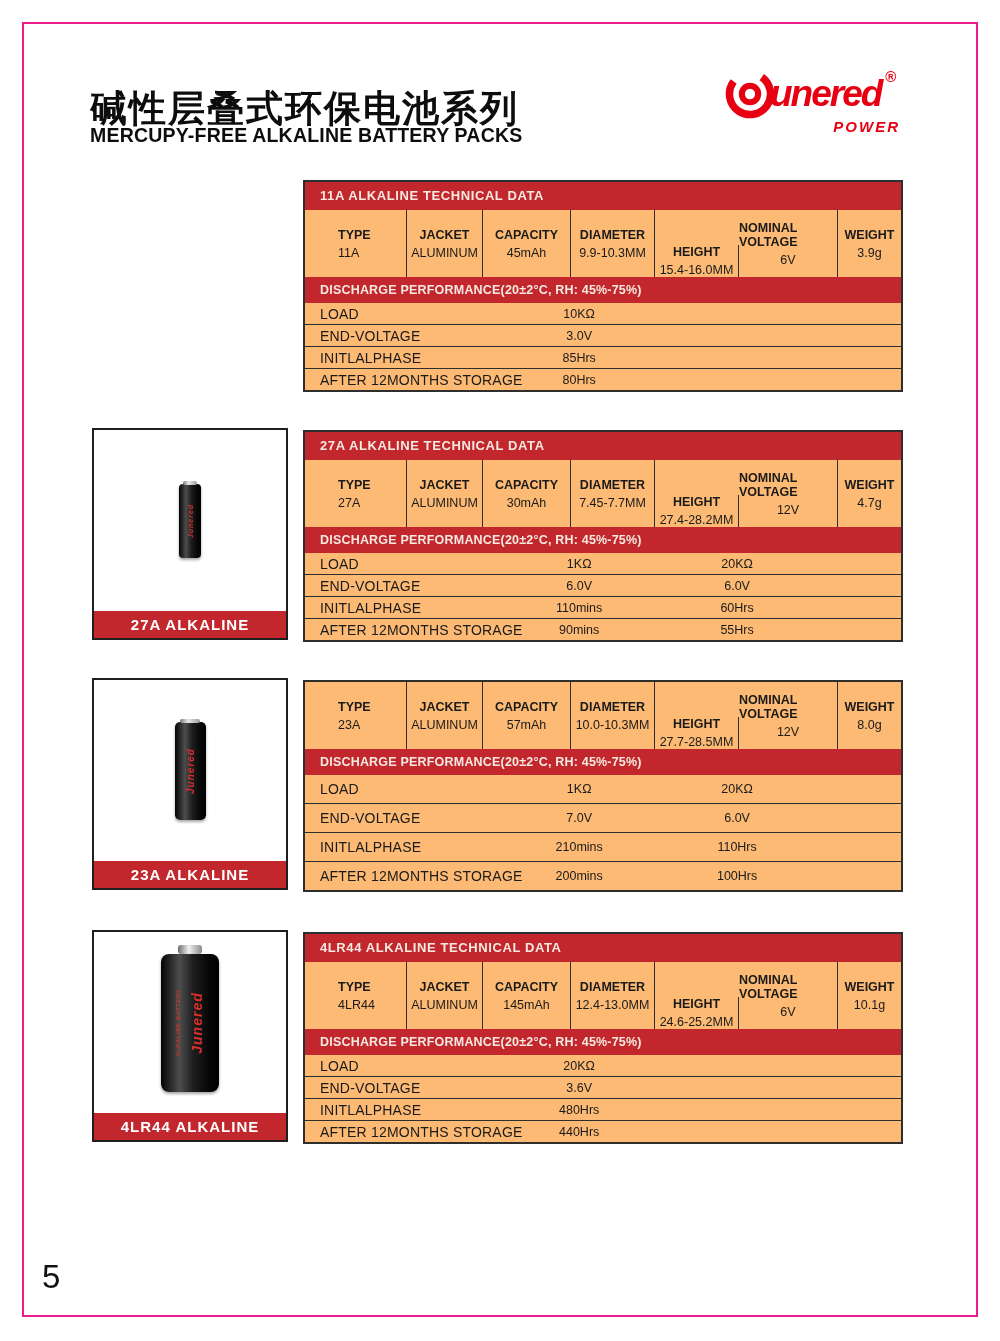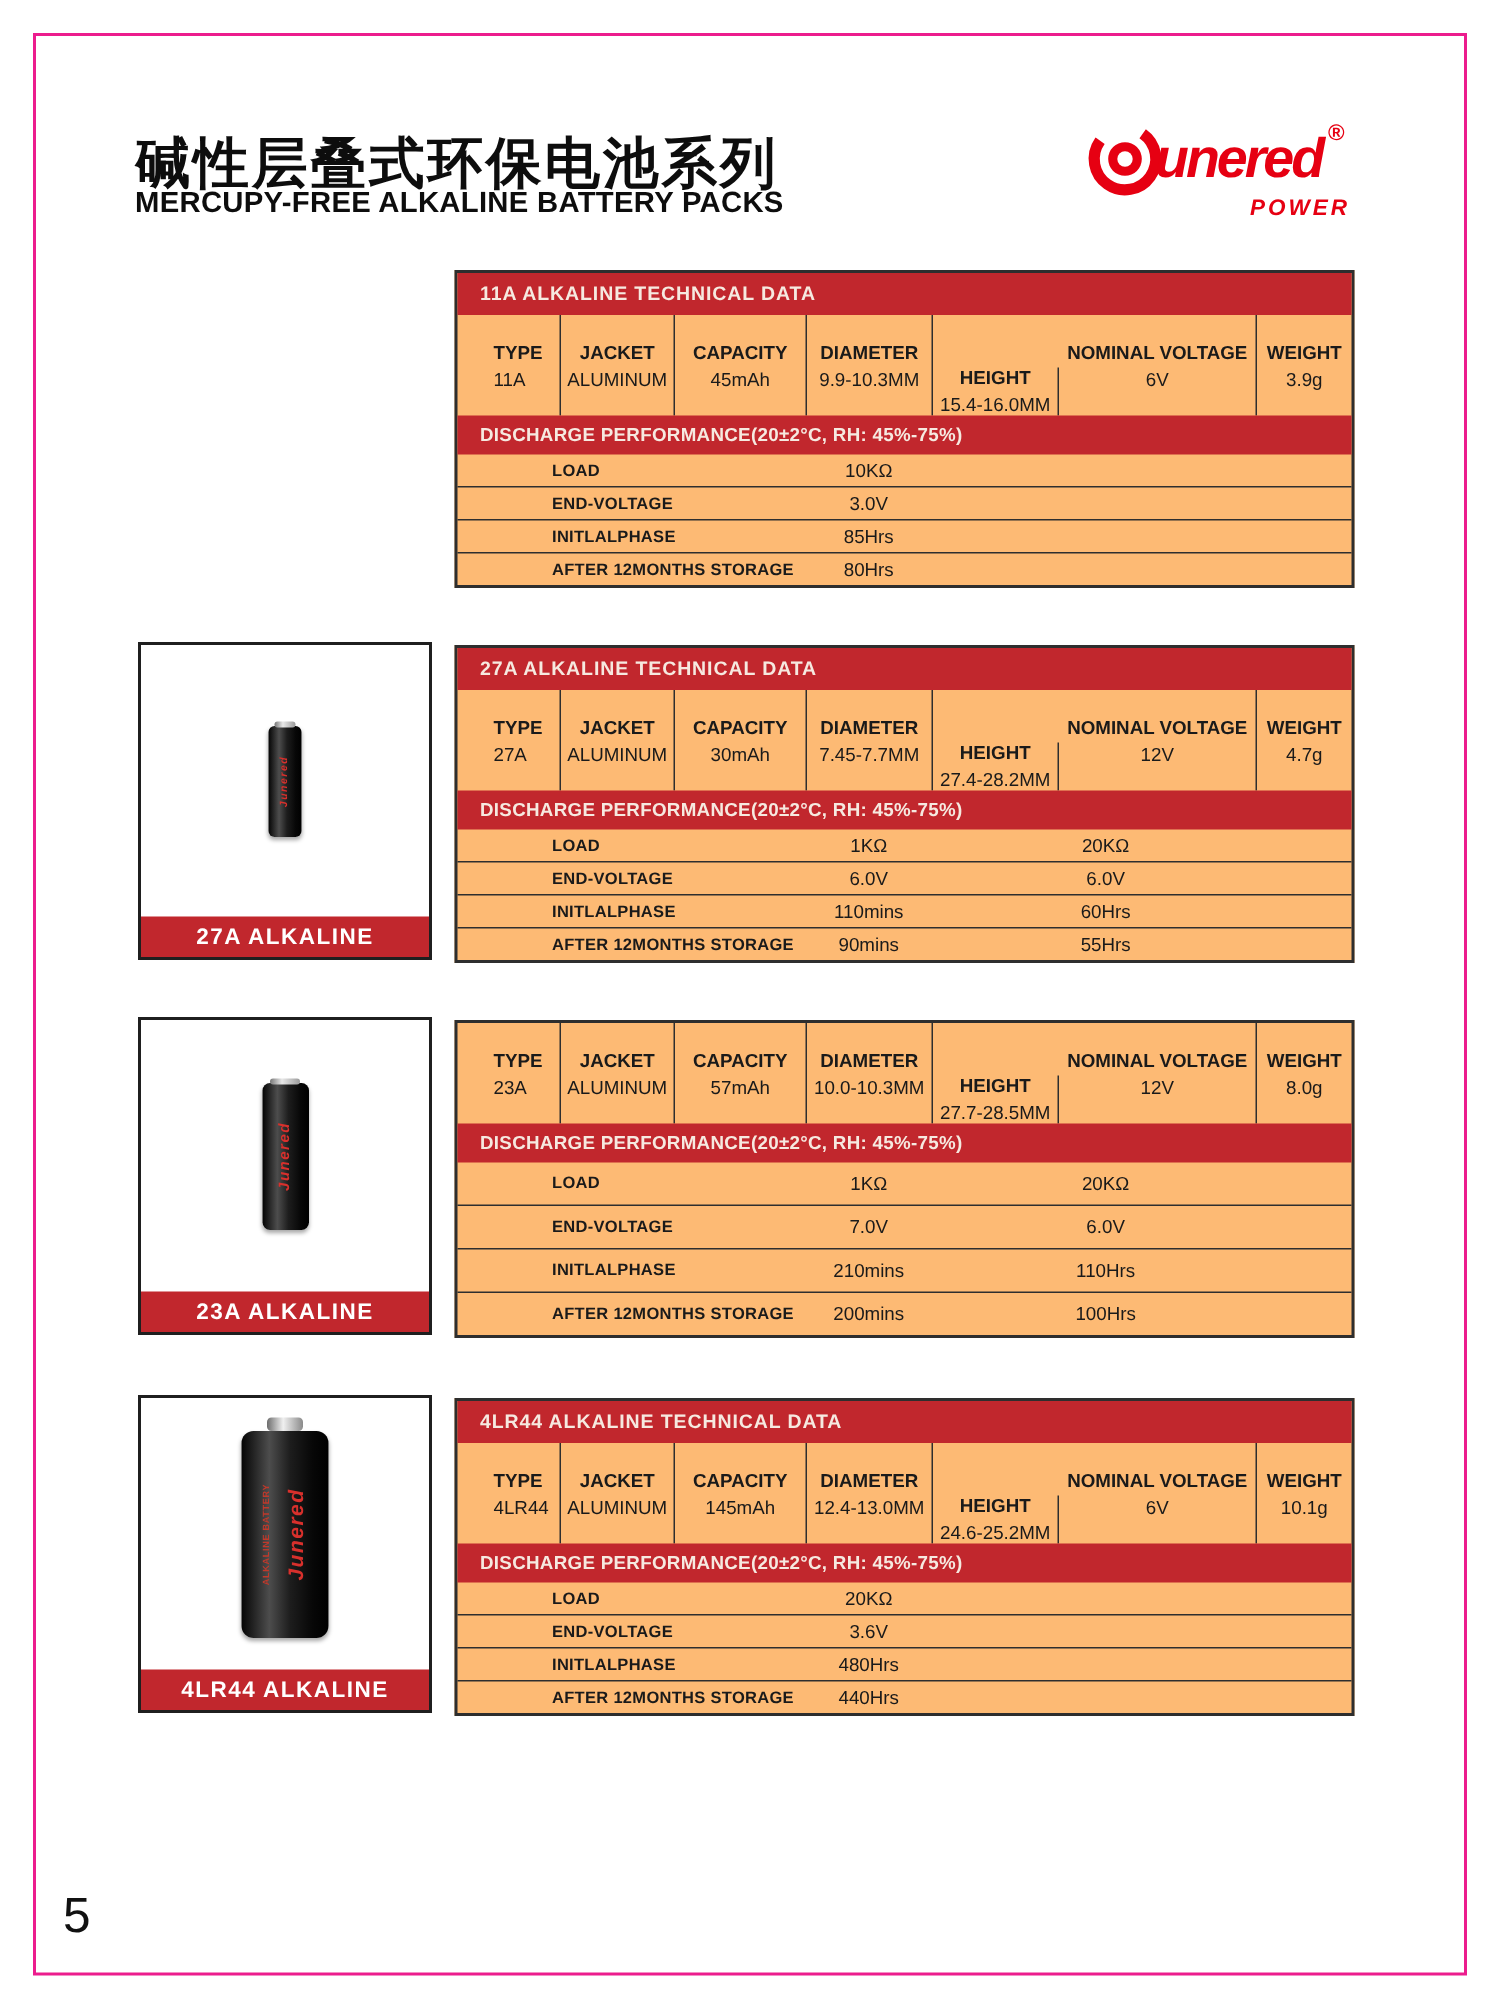--- a/index.html
+++ b/index.html
@@ -9,21 +9,21 @@
 
   .page-border { position:absolute; left:22px; top:22px; width:956px; height:1295px;
                  border:2px solid #EC1C8D; pointer-events:none; }
 
   
   .title-cn { position:absolute; left:90px; top:84px; font-size:37px; font-weight:900;
               color:#0d0d0d; letter-spacing:2px; }
   .title-en { position:absolute; left:90px; top:124px; font-size:19.5px; font-weight:700;
               color:#0d0d0d; letter-spacing:0.2px; }
 
-  .logo { position:absolute; left:722px; top:78px; width:200px; }
+  .logo { position:absolute; left:722px; top:66px; width:200px; }
   .logo-row { display:flex; align-items:center; }
   .logo-text { font-size:37px; font-weight:800; font-style:italic; color:#E60012;
                letter-spacing:-2px; margin-left:-8px; }
   .logo-reg { font-size:15px; font-weight:700; color:#E60012; margin-left:4px;
               align-self:flex-start; margin-top:2px; }
   .logo-sub { text-align:right; margin-top:-4px; padding-right:22px; font-size:15px;
               font-weight:800; font-style:italic; color:#E60012; letter-spacing:2px; }
 
   
   .product-section { position:absolute; left:92px; width:811px; height:212px; }
@@ -63,34 +63,34 @@
   .spec-table { position:absolute; left:211px; top:2px; width:600px; height:212px;
                 border:2px solid #2e2e2e; background:#fdba74;
                 display:flex; flex-direction:column; }
   .table-title { height:28px; flex:0 0 28px; background:#C1272D; color:#F6E9E0;
                  font-size:13px; font-weight:700; line-height:28px; padding-left:15px;
                  letter-spacing:0.6px; }
   .spec-row { flex:0 0 52px; display:flex; }
   .spec-cell { display:flex; flex-direction:column; justify-content:center; align-items:center;
                gap:4px; border-right:1px solid #2e2e2e; }
   .spec-cell:last-child { border-right:none; }
-  .spec-cell.c0 { flex:0 0 69px; align-items:flex-start; padding-left:24px; }
+  .spec-cell.c0 { flex:0 0 69px; align-items:flex-start; padding-left:0;margin-left:33px; }
   .spec-cell.c1 { flex:0 0 76px; } .spec-cell.c2 { flex:0 0 88px; }
   .spec-cell.c3 { flex:0 0 84px; } .spec-cell.c4 { flex:0 0 84px;margin-top:35px; }
   .spec-cell.c5 { flex:1; }        .spec-cell.c6 { flex:0 0 63px; }
   .spec-label { font-size:12.5px; font-weight:700; }
   .spec-value { font-size:12.5px; font-weight:400; }
 
   .discharge-bar { flex:0 0 26px; background:#C1272D; color:#F6E9E0; font-size:12.5px;
                    font-weight:700; line-height:26px; padding-left:15px; letter-spacing:0.2px; }
   .discharge-rows { flex:1; display:flex; flex-direction:column; }
   .d-row { flex:1; position:relative; }
   .d-row + .d-row { border-top:1px solid #2e2e2e; }
   .d-label { position:absolute; left:15px; top:50%; transform:translateY(-50%);
-             font-size:11px; font-weight:700; letter-spacing:0.2px;margin-left:48px; }
+             font-size:14px; font-weight:400; letter-spacing:0.2px; }
   .d-v1 { position:absolute; left:46%; top:50%; transform:translate(-50%,-50%); font-size:12.5px; }
   .d-v2 { position:absolute; left:72.5%; top:50%; transform:translate(-50%,-50%); font-size:12.5px; }
 
   .page-number { position:absolute; left:42px; top:1258px; font-size:33px; font-weight:400;
                  color:#111; }
 </style>
 </head>
 <body>
 
 <div class="page-border"></div>

